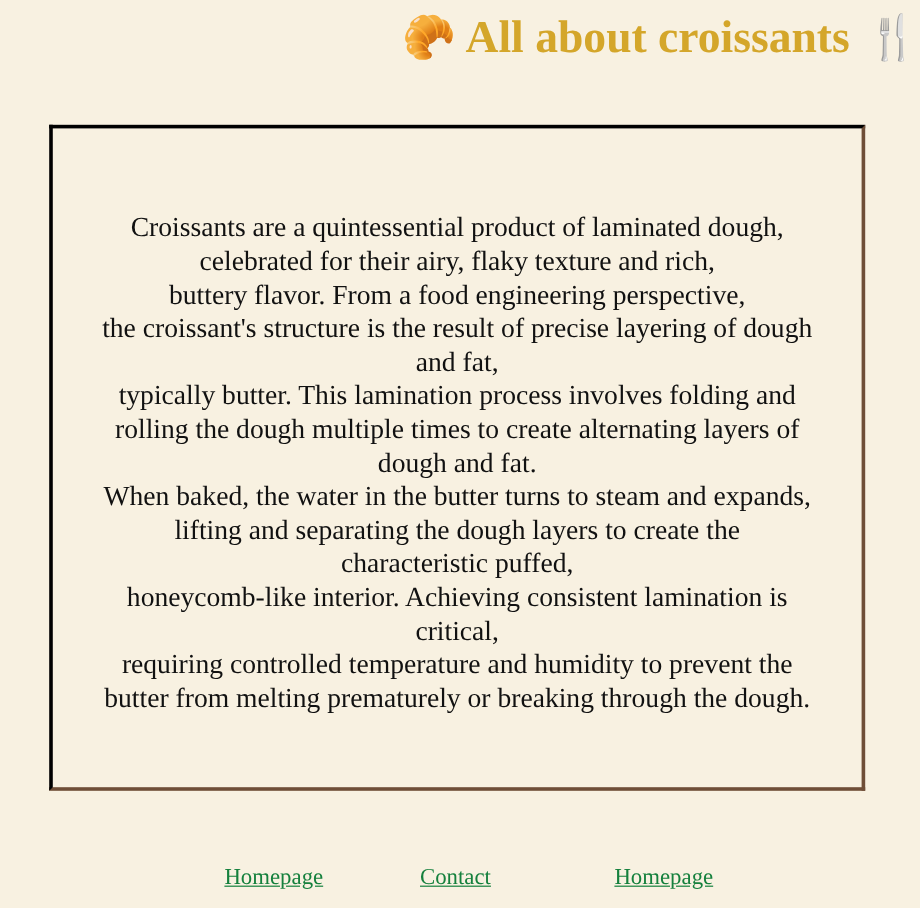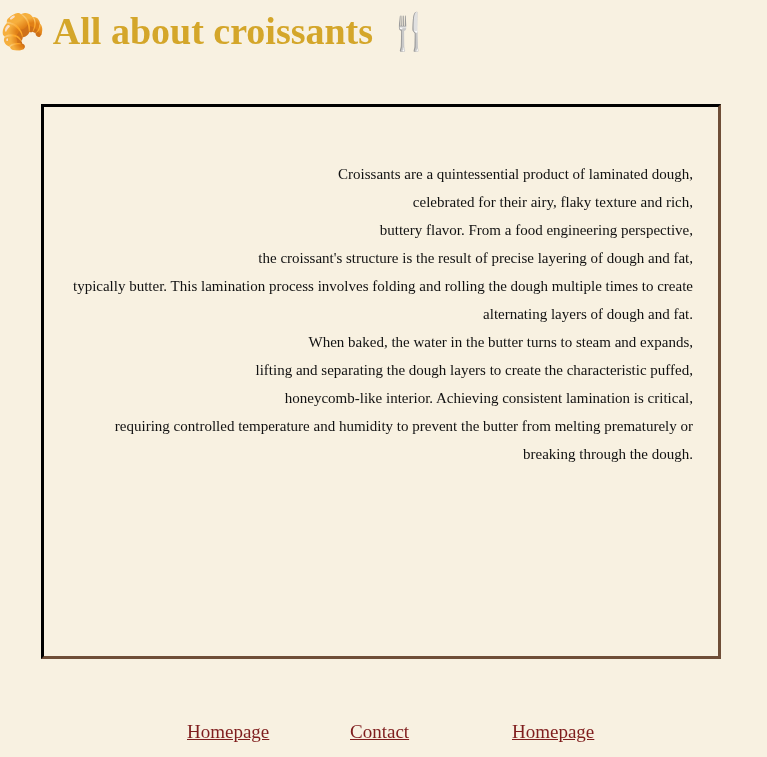--- a/index.html
+++ b/index.html
@@ -12,21 +12,21 @@
       height: 757px;
       position: relative;
       overflow: hidden;
       font-family: "Liberation Serif", "DejaVu Serif", serif;
     }
     .title {
       position: absolute;
       top: 8px;
       left: 0;
       width: 767px;
-      text-align: left;
+      text-align: right;
       margin: 0;
       font-size: 38px;
       font-weight: bold;
       color: #d4a62a;
       line-height: 46px;
       white-space: nowrap;
     }
     .title .emoji {
       font-weight: normal;
       font-size: 36px;
@@ -45,37 +45,37 @@
       border-left-color: #1e140c;
       border-right-color: #6f4e37;
       border-bottom-color: #6f4e37;
       box-sizing: content-box;
     }
     .content-text {
       position: absolute;
       left: 25px;
       right: 25px;
       top: 53px;
-      margin: 0;
-      text-align: right;
-      font-size: 15px;
+      margin: 16px;
+      text-align: center;
+      font-size: 23px;
       line-height: 28px;
       color: #111111;
     }
     .footer-links {
       position: absolute;
       top: 719px;
       left: 0;
       width: 767px;
       height: 26px;
       font-size: 19px;
     }
     .footer-links a {
       position: absolute;
-      color: #7f1d1d;
+      color: #15803d;
       text-decoration: underline;
       white-space: nowrap;
       line-height: 26px;
     }
     .footer-links a.l-home { left: 187px; }
     .footer-links a.l-pic { left: 350px; }
     .footer-links a.l-contact { left: 512px; }
   </style>
 </head>
 <body>

